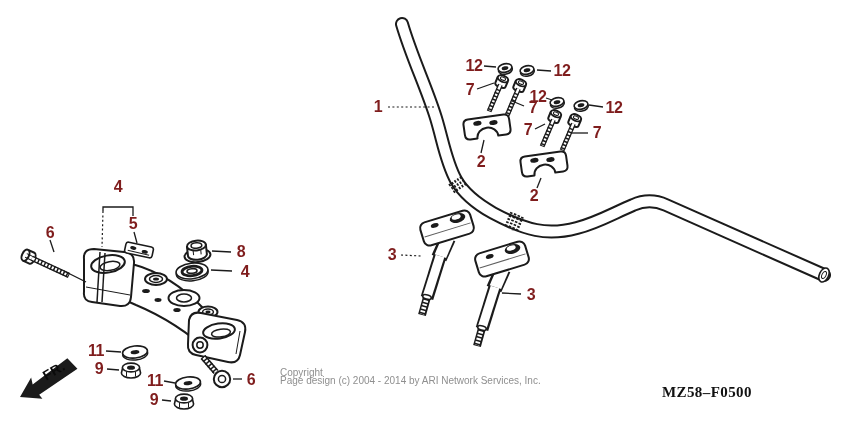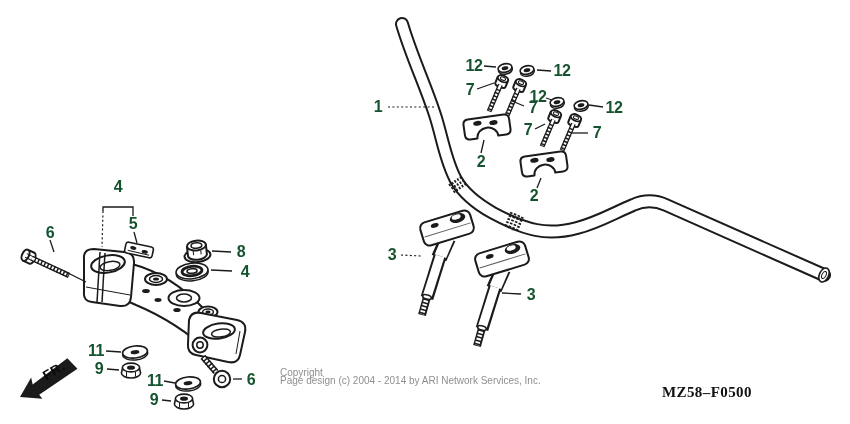--- a/index.html
+++ b/index.html
@@ -18,21 +18,21 @@
   .ldd{stroke:#1b1b1b;stroke-width:1.2;fill:none;stroke-dasharray:2 2.4}
   .tube-o{stroke:#1b1b1b;stroke-width:14;fill:none;stroke-linecap:round;stroke-linejoin:round}
   .tube-i{stroke:#fff;stroke-width:10;fill:none;stroke-linecap:round;stroke-linejoin:round}
   .shaft-o{stroke:#1b1b1b;fill:none;stroke-linecap:butt}
   .shaft-i{stroke:#fff;fill:none;stroke-linecap:butt}
   .thr{stroke:#1b1b1b;fill:none;stroke-dasharray:1.5 2}
   .knl{stroke:#1b1b1b;stroke-width:2.6;stroke-dasharray:1.7 1.6;fill:none}
   
   .callout{
     position:absolute;transform:translate(-50%,-50%);
-    font-weight:bold;font-size:16px;line-height:1;color:#14532d;letter-spacing:-0.5px;
+    font-weight:bold;font-size:16px;line-height:1;color:#7f1d1d;letter-spacing:-0.5px;
     white-space:nowrap;
   }
   .fr{
     position:absolute;left:54px;top:371px;
     transform:translate(-50%,-50%) rotate(-31deg);
     font-weight:bold;font-size:13.5px;color:#0a0a0a;letter-spacing:0.5px;
   }
   .copy{
     position:absolute;left:280px;top:369px;width:300px;text-align:left;
     font-size:10px;line-height:8px;color:#8f8f8f;

